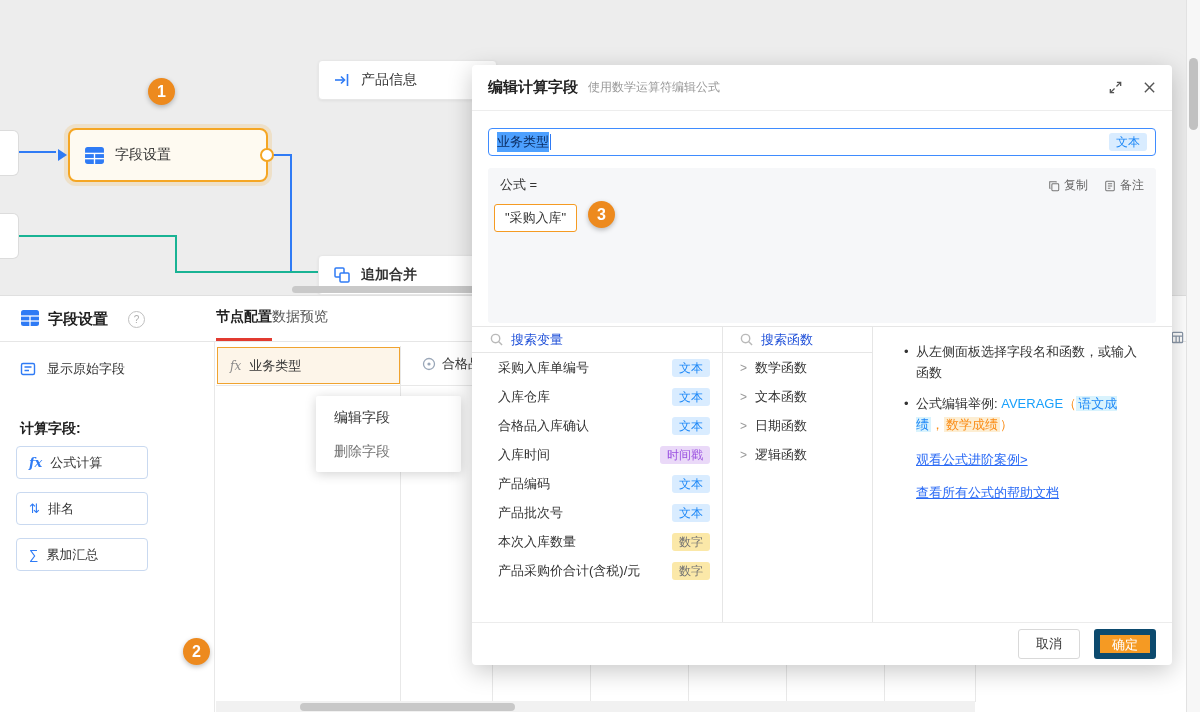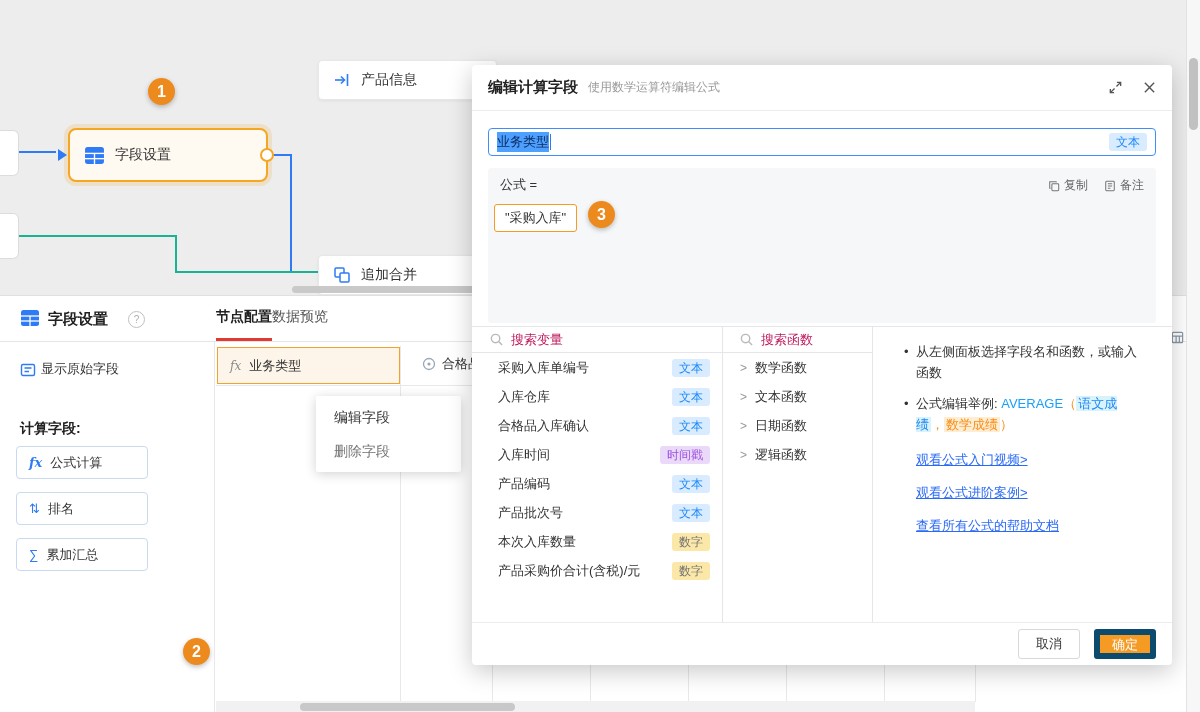--- a/index.html
+++ b/index.html
@@ -6,41 +6,41 @@
   body{width:1200px;height:712px;overflow:hidden;font-family:"Liberation Sans","DejaVu Sans",sans-serif;background:#ededed;}
   .stage{position:relative;width:1200px;height:712px;}
   .abs{position:absolute;}
 
   
   #edges{position:absolute;left:0;top:0;z-index:1;pointer-events:none;}
   .stub{position:absolute;left:0;width:18px;height:44px;background:#fff;border:1px solid #dcdcdc;border-left:none;border-radius:0 6px 6px 0;z-index:2;}
   #stub1{top:130px;} #stub2{top:213px;}
   .flow-node{position:absolute;background:#fff;display:flex;align-items:center;gap:10px;padding-left:14px;border:1px solid #e7e7e7;border-radius:4px;font-size:14px;color:#333;box-shadow:0 1px 3px rgba(0,0,0,.06);z-index:3;box-sizing:border-box;}
   #node-product{left:318px;top:60px;width:179px;height:40px;}
-  #node-merge{left:318px;top:255px;width:179px;height:40px;}
+  #node-merge{left:318px;top:255px;width:179px;height:40px;font-weight:bold;}
   #node-field{left:68px;top:128px;width:200px;height:54px;border:2px solid #f5a623;border-radius:8px;background:#fefaf1;box-shadow:0 0 0 4px rgba(245,166,35,.18);}
   .in-arrow{position:absolute;left:-12px;top:50%;transform:translateY(-50%);width:0;height:0;border-top:6px solid transparent;border-bottom:6px solid transparent;border-left:9px solid #2f7bf5;}
   .out-port{position:absolute;right:-8px;top:50%;transform:translateY(-50%);width:10px;height:10px;border-radius:50%;background:#fff;border:2px solid #f5a623;}
   .badge{position:absolute;width:27px;height:27px;border-radius:50%;background:#ed8a1e;color:#fff;font-size:16px;font-weight:bold;display:flex;align-items:center;justify-content:center;box-shadow:0 2px 5px rgba(0,0,0,.25);}
   #badge1{left:148px;top:78px;z-index:5;}
   #badge2{left:183px;top:342px;z-index:25;}
   #canvas-hscroll{position:absolute;left:292px;top:286px;width:836px;height:7px;background:#c9c9c9;border-radius:4px;z-index:8;}
 
   
   #panel{position:absolute;left:0;top:295px;width:1186px;height:417px;background:#fff;border-top:1px solid #e0e0e0;z-index:10;box-sizing:border-box;}
   #panel-icon{position:absolute;left:20px;top:12px;width:20px;height:20px;}
   #panel-title{position:absolute;left:48px;top:14px;font-size:15px;font-weight:bold;color:#222;}
   #panel-info{position:absolute;left:128px;top:15px;width:15px;height:15px;border-radius:50%;border:1px solid #c0c0c0;color:#adadad;font-size:10px;display:flex;align-items:center;justify-content:center;}
   #panel-info::after{content:"?";}
   #tabs{position:absolute;left:216px;top:12px;display:flex;}
   .tab{font-size:14px;color:#555;height:33px;box-sizing:border-box;cursor:pointer;}
   .tab.active{color:#222;font-weight:bold;border-bottom:3px solid #e23a30;}
   #panel-divider{position:absolute;left:0;top:45px;width:100%;height:1px;background:#e6e6e6;}
   #p-side{position:absolute;left:0;top:46px;width:215px;height:371px;border-right:1px solid #e8e8e8;box-sizing:border-box;}
-  #show-original{position:absolute;left:20px;top:18px;display:flex;align-items:flex-end;gap:5px;font-size:13px;color:#333;cursor:pointer;}
+  #show-original{position:absolute;left:20px;top:18px;display:flex;align-items:center;gap:11px;font-size:13px;color:#333;cursor:pointer;}
   #calc-heading{position:absolute;left:20px;top:78px;font-size:14px;font-weight:bold;color:#222;}
   #calc-buttons{position:absolute;left:16px;top:104px;}
   .calc-btn{display:flex;align-items:center;gap:8px;width:132px;height:33px;margin-bottom:13px;border:1px solid #c9d9f0;border-radius:4px;background:#fff;padding:0 0 0 12px;font-size:13px;color:#333;cursor:pointer;font-family:inherit;box-sizing:border-box;}
   .calc-ic{color:#2f7bf5;font-size:13px;}
   .calc-ic.fx{font-style:italic;font-family:"DejaVu Serif",serif;font-weight:bold;}
   #p-main{position:absolute;left:216px;top:46px;right:0;bottom:0;}
   #field-chip{position:absolute;left:1px;top:5px;width:183px;height:37px;background:#fdf5e9;border:1px solid #f0a32f;display:flex;align-items:center;gap:8px;padding-left:12px;box-sizing:border-box;font-size:13px;color:#333;cursor:pointer;}
   .fx-mini{font-style:italic;font-family:"DejaVu Serif",serif;color:#8a8a8a;font-size:12px;}
   #head-line{position:absolute;left:0;top:43px;width:256px;height:1px;background:#e8e8e8;}
   .col-line{position:absolute;width:1px;background:#e8e8e8;}
@@ -73,21 +73,21 @@
   #f-actions{margin-left:auto;display:flex;gap:16px;}
   .f-act{display:flex;align-items:center;gap:4px;font-size:12px;color:#666;cursor:pointer;}
   #expr-chip{position:absolute;left:6px;top:36px;border:1px solid #f59b23;background:#fff;border-radius:3px;padding:4px 10px;font-size:13px;color:#333;cursor:pointer;}
   #badge3{left:116px;top:136px;z-index:5;}
   #m-lower{position:absolute;left:0;top:261px;width:100%;height:296px;border-top:1px solid #e6e6e6;box-sizing:border-box;}
   .v-div{position:absolute;top:0;width:1px;height:296px;background:#e6e6e6;}
   #vdiv1{left:250px;} #vdiv2{left:400px;}
   .search-box{position:absolute;top:0;height:26px;display:flex;align-items:center;gap:8px;padding-left:18px;border-bottom:1px solid #e6e6e6;box-sizing:border-box;cursor:text;}
   #search-vars{left:0;width:250px;}
   #search-fns{left:250px;width:150px;}
-  .ph{font-size:13px;color:#be185d;}
+  .ph{font-size:13px;color:#1d4ed8;}
   #var-list{position:absolute;left:0;top:26px;width:250px;}
   .var-row{height:29px;display:flex;align-items:center;padding:0 12px 0 26px;cursor:pointer;}
   .var-name{font-size:13px;color:#333;white-space:nowrap;overflow:hidden;margin-right:6px;}
   .var-row .tag{margin-left:auto;}
   #fn-list{position:absolute;left:250px;top:26px;width:150px;}
   .fn-row{height:29px;display:flex;align-items:center;gap:8px;padding-left:18px;font-size:13px;color:#333;cursor:pointer;}
   .chev{color:#999;font-size:12px;}
   #help-panel{position:absolute;left:400px;top:0;width:300px;height:296px;padding:14px 32px;box-sizing:border-box;font-size:13px;color:#333;line-height:21px;}
   .tip{position:relative;padding-left:12px;margin-bottom:10px;}
   .tip::before{content:"•";position:absolute;left:0;top:0;color:#333;}
@@ -368,21 +368,20 @@
             <span>逻辑函数</span>
           </div>
         </div>
 
       <div id="help-panel">
         <div class="tip">从左侧面板选择字段名和函数，或输入函数</div>
         <div class="tip">
           <span>公式编辑举例: </span><span class="fn-name">AVERAGE</span><span class="paren">（</span><span class="arg-cn">语文成绩</span><span class="paren">，</span><span class="arg-math">数学成绩</span><span class="paren">）</span>
         </div>
         <div id="help-links">
-            <a class="help-link">观看公式入门视频&gt;</a>
             <a class="help-link">观看公式进阶案例&gt;</a>
             <a class="help-link">查看所有公式的帮助文档</a>
           </div>
       </div>
     </div>
 
     <div id="m-footer">
       <button class="m-btn" id="btn-cancel">取消</button>
       <button class="m-btn" id="btn-ok">确定</button>
     </div>

